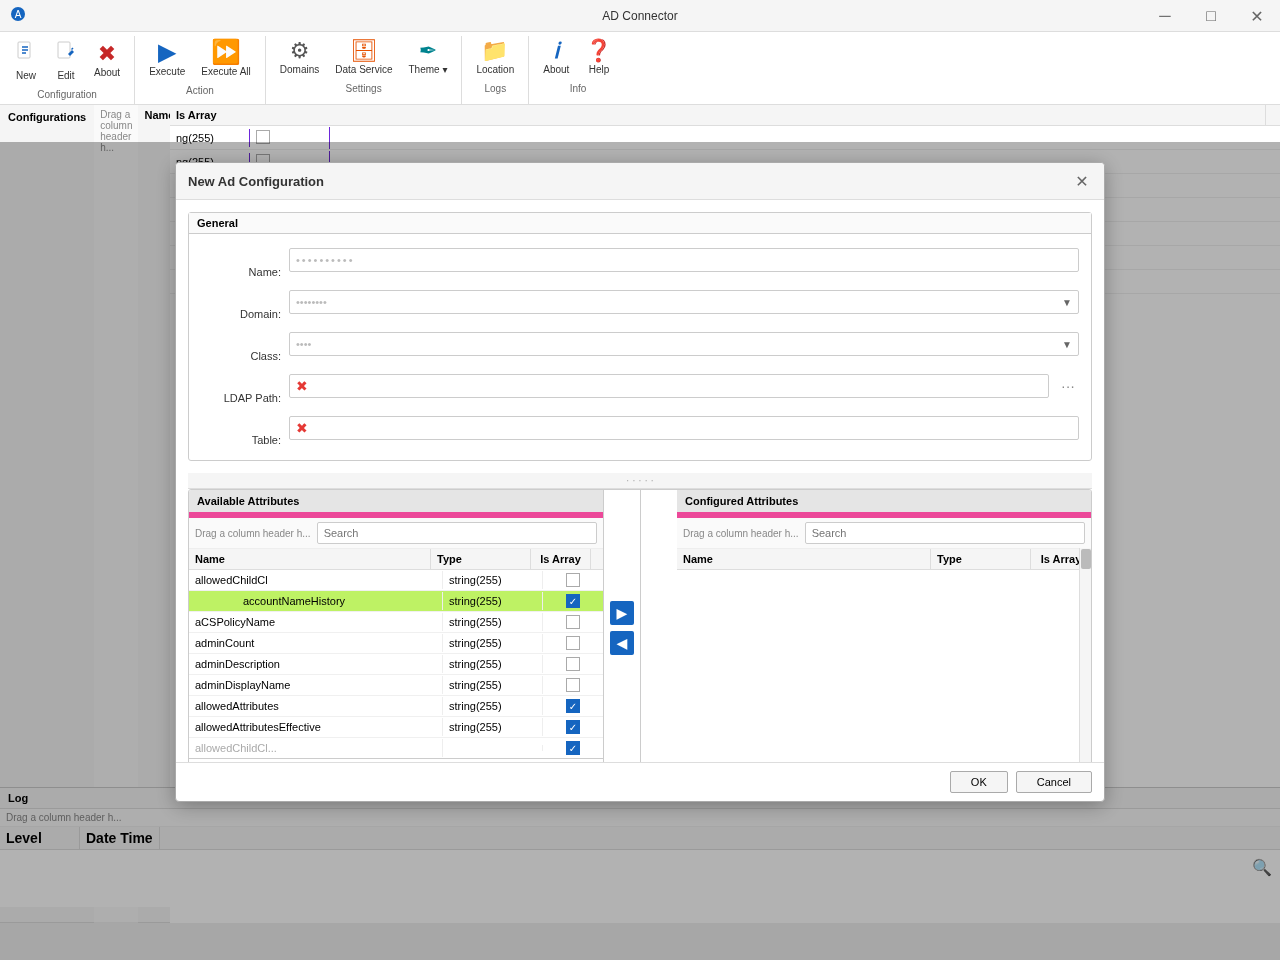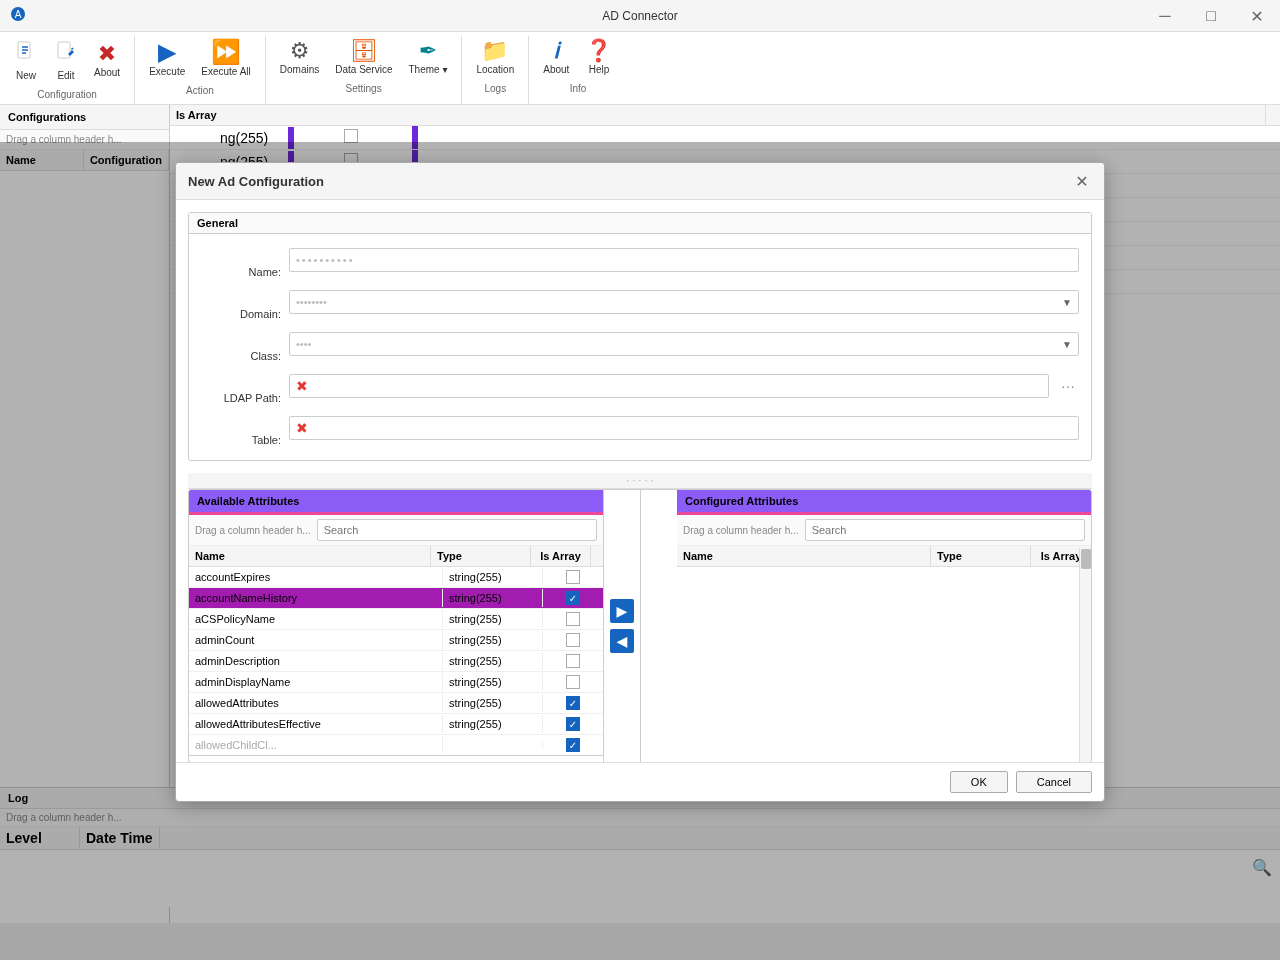--- a/index.html
+++ b/index.html
@@ -52,21 +52,21 @@
       min-width: 36px;
     }
     .toolbar-btn .icon { font-size: 24px; line-height: 1; }
 
     
     .left-panel {
       width: 170px;
       background: white;
       border-right: 1px solid #ccc;
       display: flex;
-      flex-direction: column;
+      flex-direction: row;
     }
     .panel-title {
       font-size: 11px;
       font-weight: bold;
       padding: 6px 8px;
       background: #f5f5f5;
       border-bottom: 1px solid #ddd;
     }
     .drag-hint {
       font-size: 10px;
@@ -210,22 +210,22 @@
       flex: 1;
       display: flex;
       flex-direction: column;
       border-right: 1px solid #ccc;
     }
     .attr-panel:last-child { border-right: none; margin-left: 36px; }
     .attr-panel-title {
       font-size: 11px;
       font-weight: 600;
       padding: 5px 8px;
-      background: #8b5cf6;
-      border-bottom: 3px solid #ec4899;
+      background: #e5e5e5;
+      border-bottom: 6px solid #ec4899;
     }
     .attr-toolbar {
       display: flex;
       align-items: center;
       padding: 4px 6px;
       gap: 6px;
       background: #fafafa;
       border-bottom: 1px solid #eee;
     }
     .attr-drag-hint {
@@ -255,21 +255,21 @@
     .attr-col:last-child { border-right: none; }
     .attr-col.name { flex: 1; min-width: 120px; }
     .attr-col.type { width: 100px; }
     .attr-col.isarray { width: 60px; text-align: center; }
     .attr-rows { flex: 1; overflow-y: auto; max-height: 220px; position: relative; }
     .attr-row {
       display: flex;
       align-items: center;
       border-bottom: 1px solid #f0f0f0;
     }
-    .attr-row.selected { background: #a21caf; }
+    .attr-row.selected { background: #bef264; padding-left: 48px; }
     .attr-cell {
       padding: 3px 6px;
       font-size: 11px;
       border-right: 1px solid #eee;
     }
     .attr-cell:last-child { border-right: none; }
     .attr-cell.name { flex: 1; min-width: 120px; }
     .attr-cell.type { width: 100px; }
     .attr-cell.isarray { width: 60px; display: flex; align-items: center; justify-content: center; }
     .checkbox {
@@ -391,24 +391,23 @@
       overflow: hidden;
     }
     .right-row {
       display: flex;
       align-items: center;
       border-bottom: 1px solid #f0f0f0;
       height: 24px;
     }
     .right-cell {
       padding: 3px 6px;
-      font-size: 14px;
-      border-right: 6px solid #6d28d9;
+      font-size: 11px;
+      border-right: 1px solid #6d28d9;
       min-width: 80px;
-      margin-left: 44px;
     }
   </style>
 </head>
 <body>
 
 <div class="titlebar">
   <span class="titlebar-icon">
     <svg width="16" height="16" viewBox="0 0 16 16">
         <circle cx="8" cy="8" r="7" fill="#1565c0"></circle>
         <text x="8" y="12" text-anchor="middle" fill="white" font-size="10">A</text>
@@ -643,21 +642,21 @@
               </div>
               <div class="attr-col-headers">
                 <div class="attr-col name">Name</div>
                 <div class="attr-col type">Type</div>
                 <div class="attr-col isarray">Is Array</div>
                 <div style="width:12px; background:#f5f5f5;"></div>
               </div>
               <div class="attr-rows">
 
                 <div class="attr-row">
-                  <div class="attr-cell name">accountExpires</div>
+                  <div class="attr-cell name">allowedChildCl</div>
                   <div class="attr-cell type">string(255)</div>
                   <div class="attr-cell isarray">
                       <div class="checkbox"></div>
                     </div>
                 </div>
 
                 <div class="attr-row selected">
                   <div class="attr-cell name">accountNameHistory</div>
                   <div class="attr-cell type">string(255)</div>
                   <div class="attr-cell isarray">

